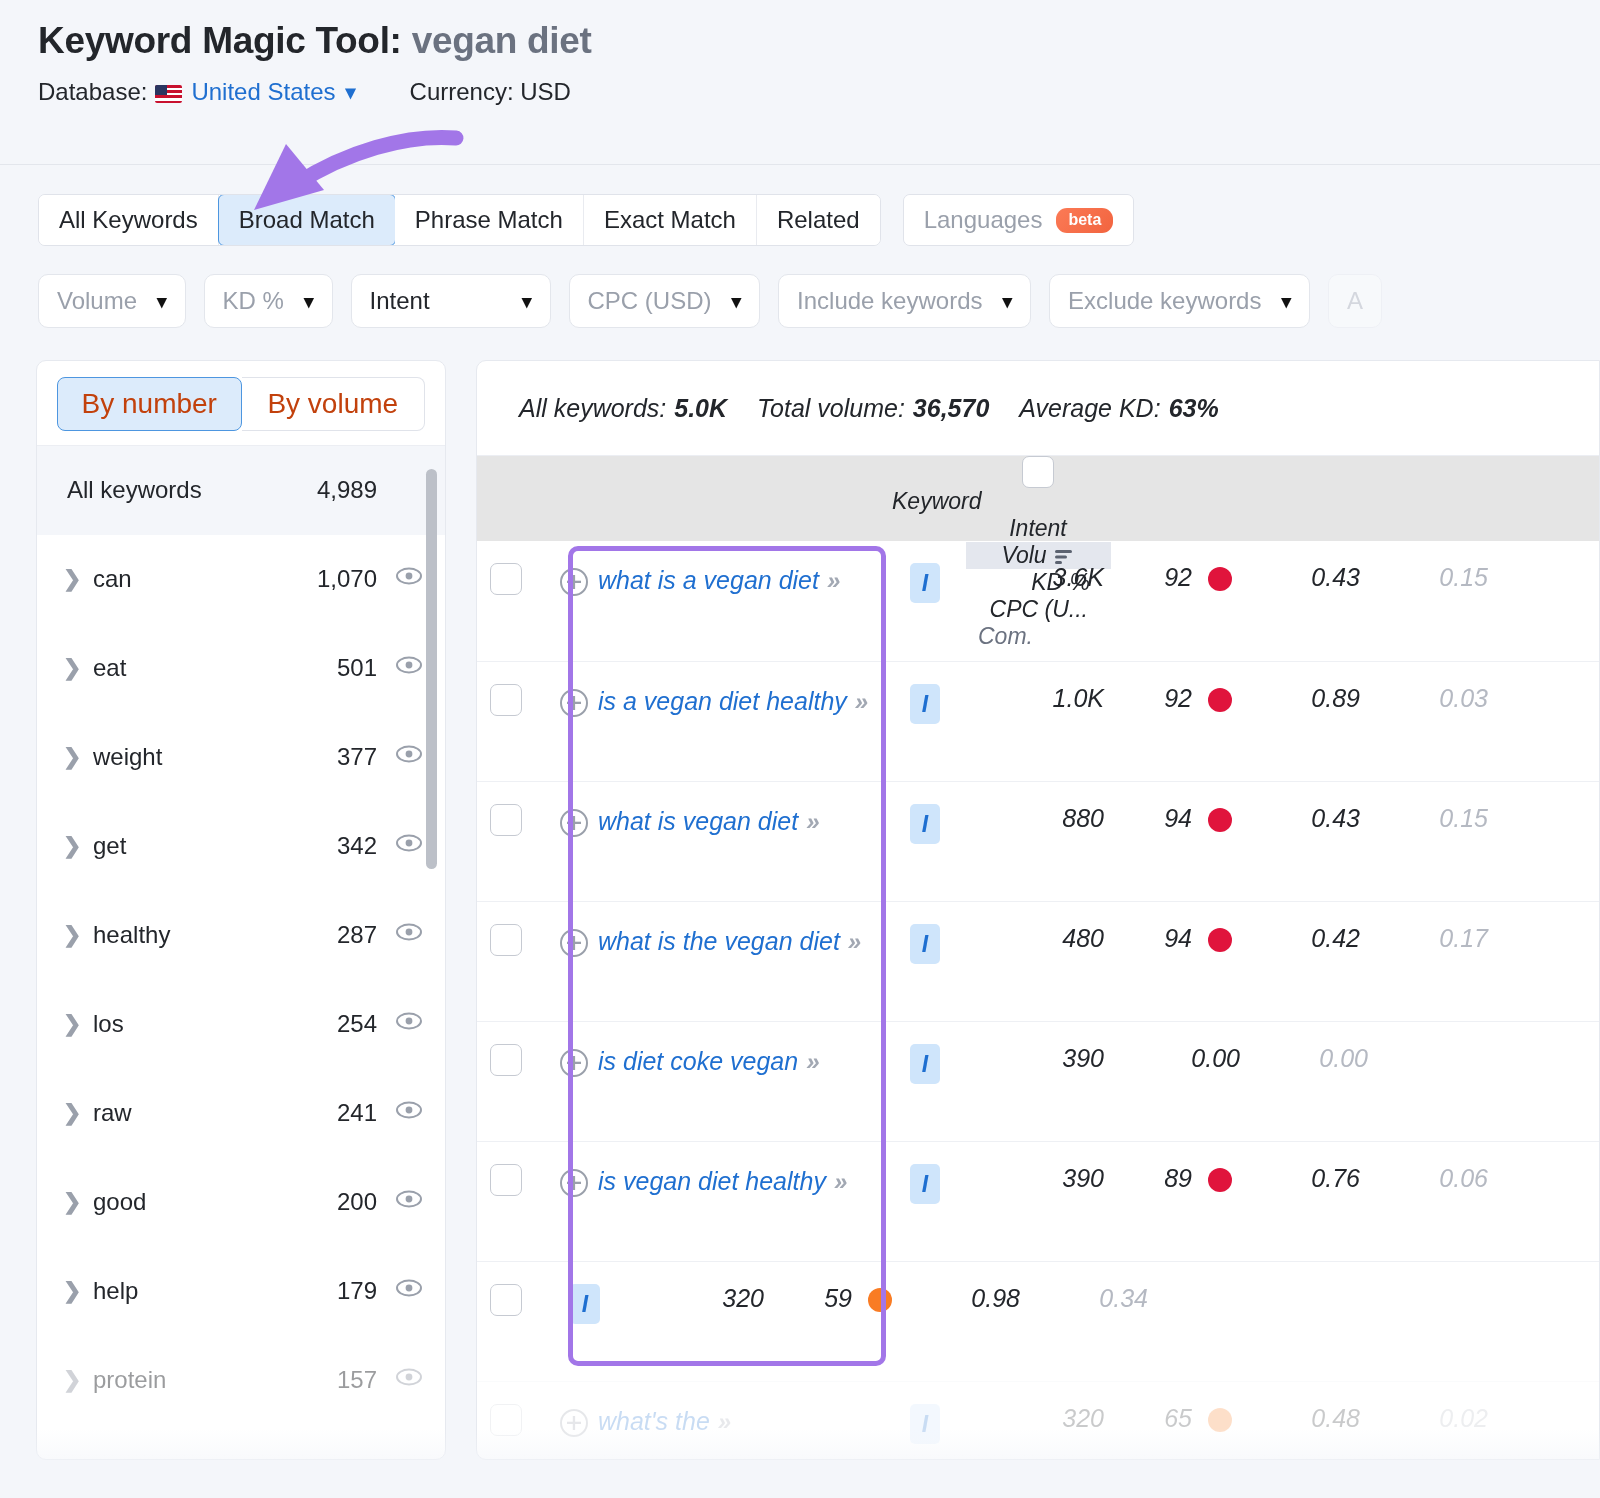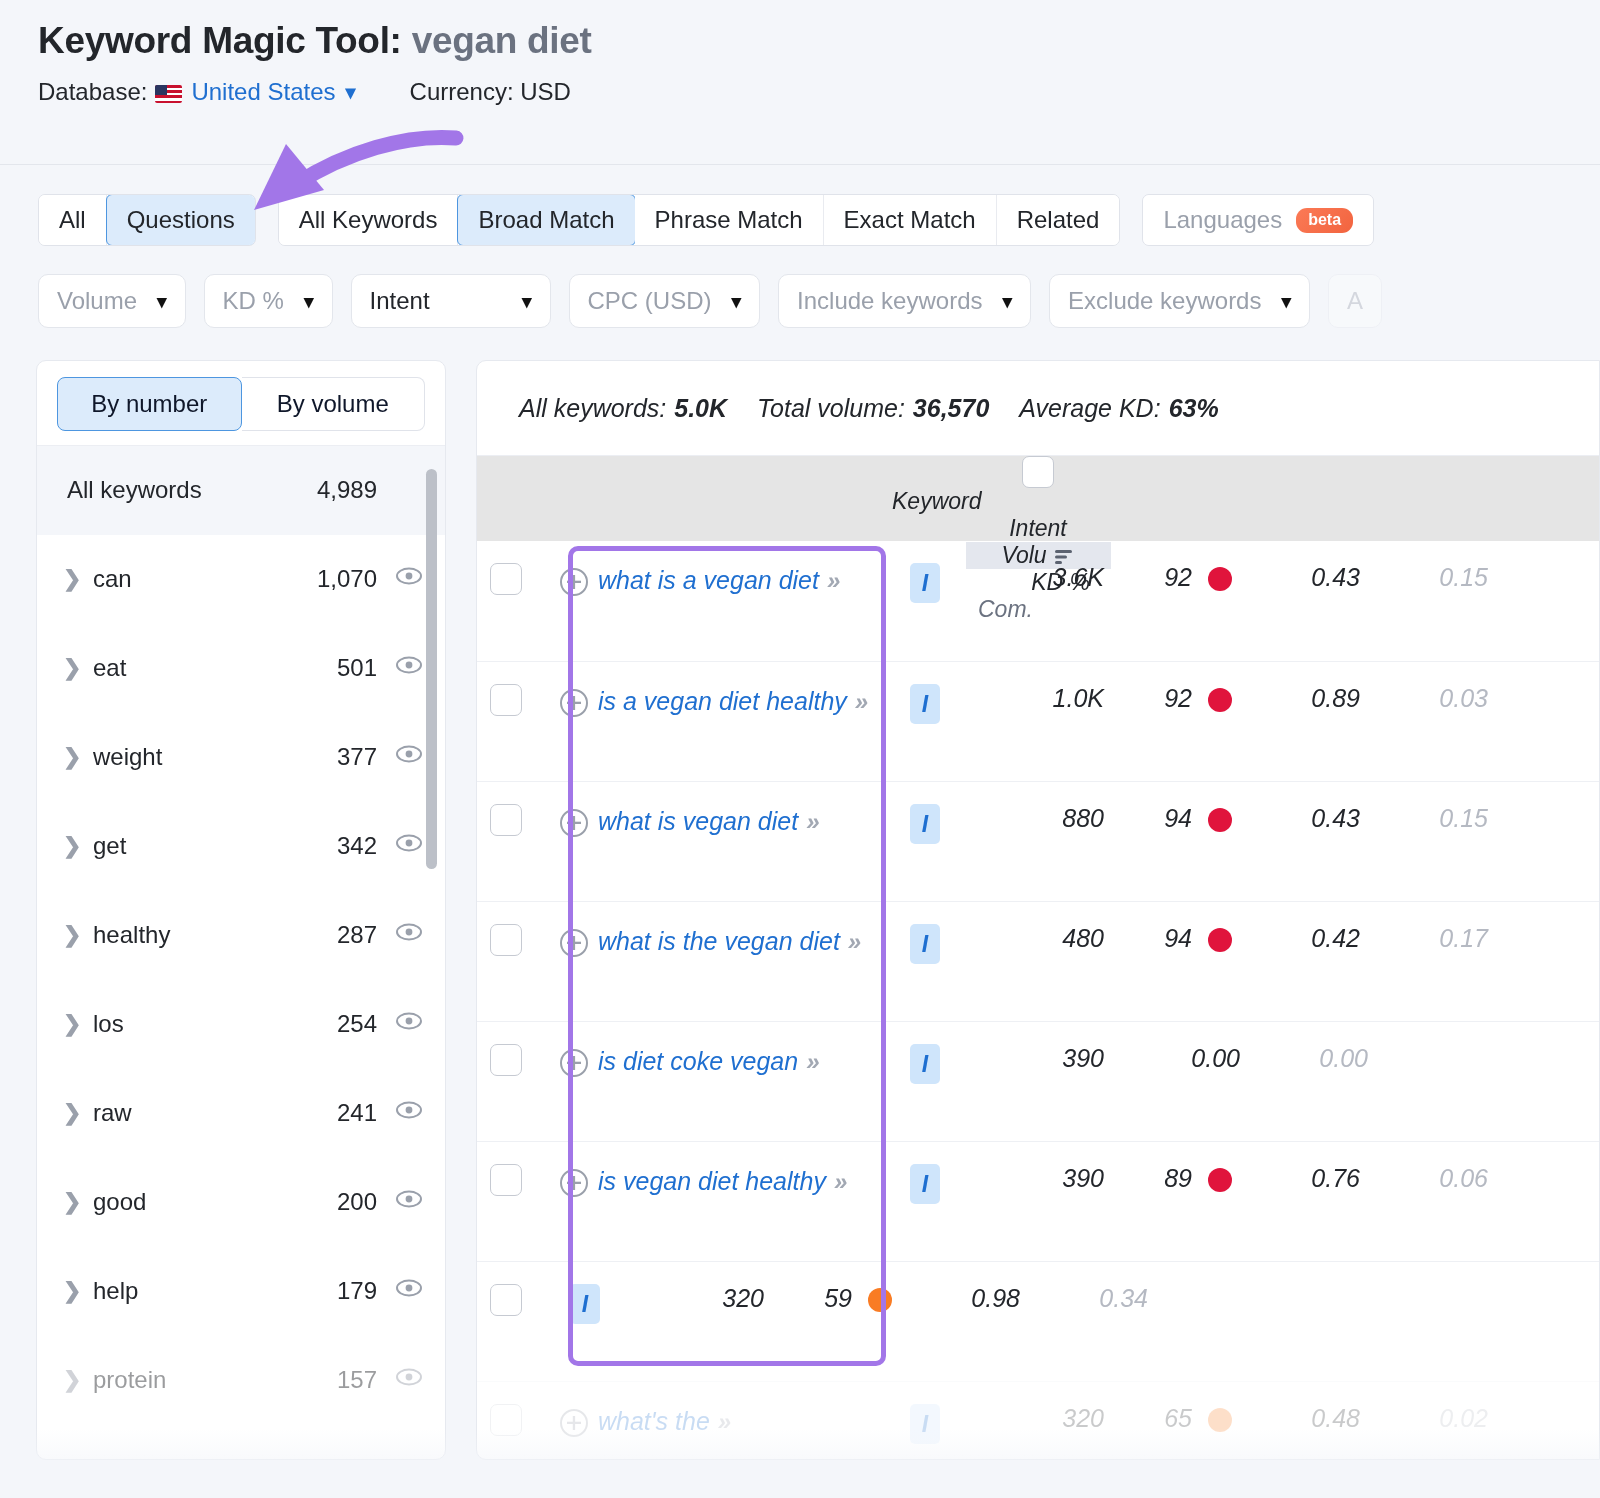--- a/index.html
+++ b/index.html
@@ -53,21 +53,21 @@
     height:54px; border:1px solid #e3e6ec; background:#fff; border-radius:10px;
     padding:0 18px; font-size:24px; color:#9aa0ab; margin-right:18px; white-space:nowrap; }
   .filter .cv { margin-left:20px; color:#111; font-size:19px; font-weight:700; }
   .filter.dark { color:#23262b; }
 
   
   #sidebar { position:absolute; left:36px; top:360px; width:410px; height:1100px;
     background:#fff; border:1px solid #e6e9ef; border-radius:10px; overflow:hidden; }
   #sidebar-toggle { display:flex; padding:16px 20px 14px; }
   .seg { flex:1; display:flex; align-items:center; justify-content:center; height:54px;
-    font-size:24px; color:#0f172a; border:1px solid #e0e3ea; background:#fff; }
+    font-size:28px; color:#c2410c; border:1px solid #e0e3ea; background:#fff; }
   .seg:first-child { border-radius:8px 0 0 8px; }
   .seg:last-child { border-radius:0 8px 8px 0; border-left:none; }
   .seg.active { background:#dcebfb; border:1px solid #4d96e0; border-radius:8px; }
   #sidebar-list { border-top:1px solid #eceef3; }
   .srow { display:flex; align-items:center; height:89px; padding:0 22px 0 26px;
     font-size:24px; border-bottom:1px solid transparent; }
   .srow.head { background:#f4f6fa; }
   .srow .chev { width:30px; color:#9aa0ab; font-size:22px; font-weight:700; }
   .srow .nm { flex:1; }
   .srow .ct { margin-right:18px; }
@@ -145,24 +145,20 @@
     </span>
     <span id="db-name">United States</span>
     <span id="db-caret">▾</span>
     <span id="currency">Currency: USD</span>
   </div>
 </div>
 <div id="header-rule"></div>
 
 <div id="tabs-row">
   <div class="tabgroup">
-    <div class="tab">All</div>
-    <div class="tab active">Questions</div>
-  </div>
-  <div class="tabgroup">
     <div class="tab">All Keywords</div>
     <div class="tab active">Broad Match</div>
     <div class="tab">Phrase Match</div>
     <div class="tab">Exact Match</div>
     <div class="tab">Related</div>
   </div>
   <div class="tabgroup">
     <div class="tab muted">
       <span>Languages</span>
       <span id="beta-badge">beta</span>
@@ -331,20 +327,23 @@
         <svg width="22" height="20" viewBox="0 0 22 20">
             <rect x="2" y="4" width="17" height="3.1" rx="1.5" fill="#5b6270"></rect>
             <rect x="2" y="9.5" width="12" height="3.1" rx="1.5" fill="#5b6270"></rect>
             <rect x="2" y="15" width="7" height="3.1" rx="1.5" fill="#5b6270"></rect>
           </svg>
       </span>
     </div>
     <div class="th c-kd" style="justify-content:flex-end;padding-right:8px;">
       <span>KD %</span>
     </div>
+    <div class="th c-cpc" style="justify-content:flex-end;padding-right:20px;">
+      <span>CPC (U...</span>
+    </div>
     <div class="th c-com" style="justify-content:flex-start;text-align:right;">
       <span style="color:#6b7280;">Com.</span>
     </div>
   </div>
 
   <div id="tbody">
       <div class="trow" style="min-height: 120px;">
         <div class="cell c-check">
           <span class="chk"></span>
         </div>

